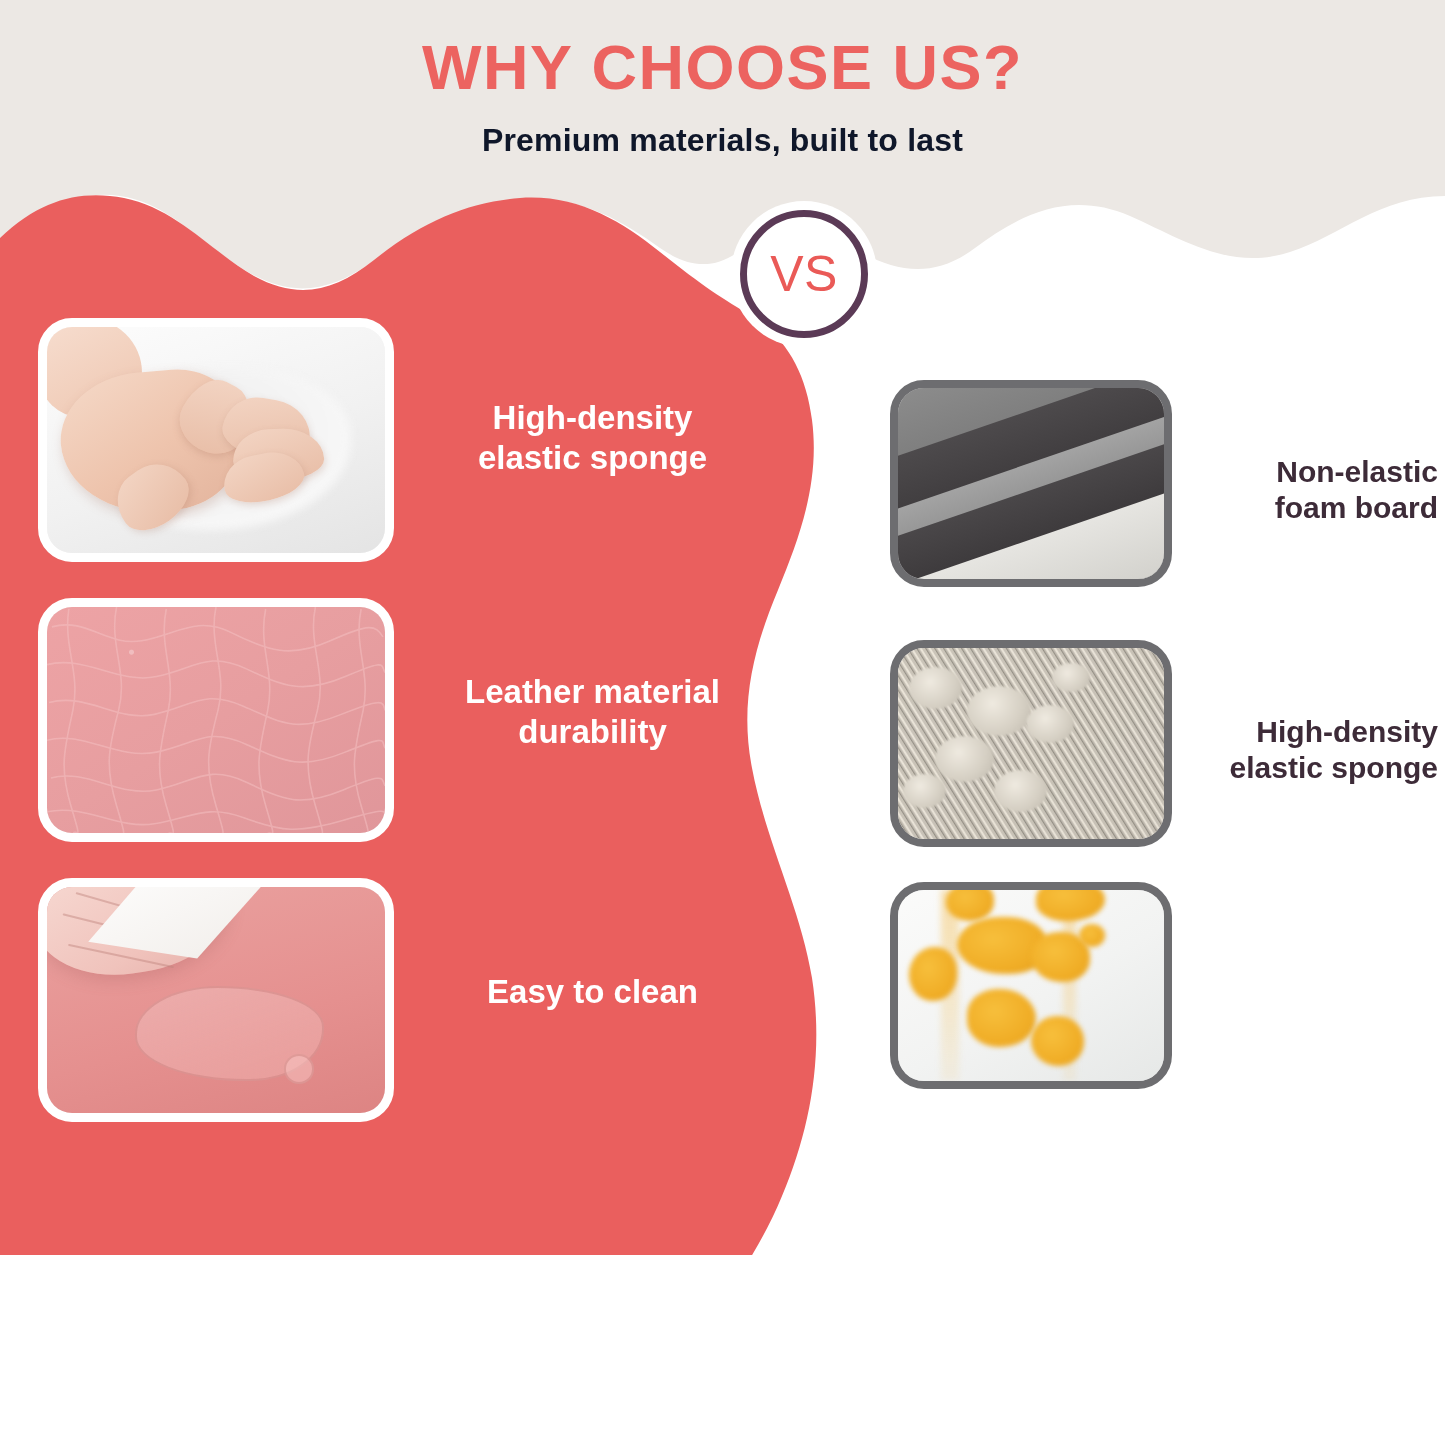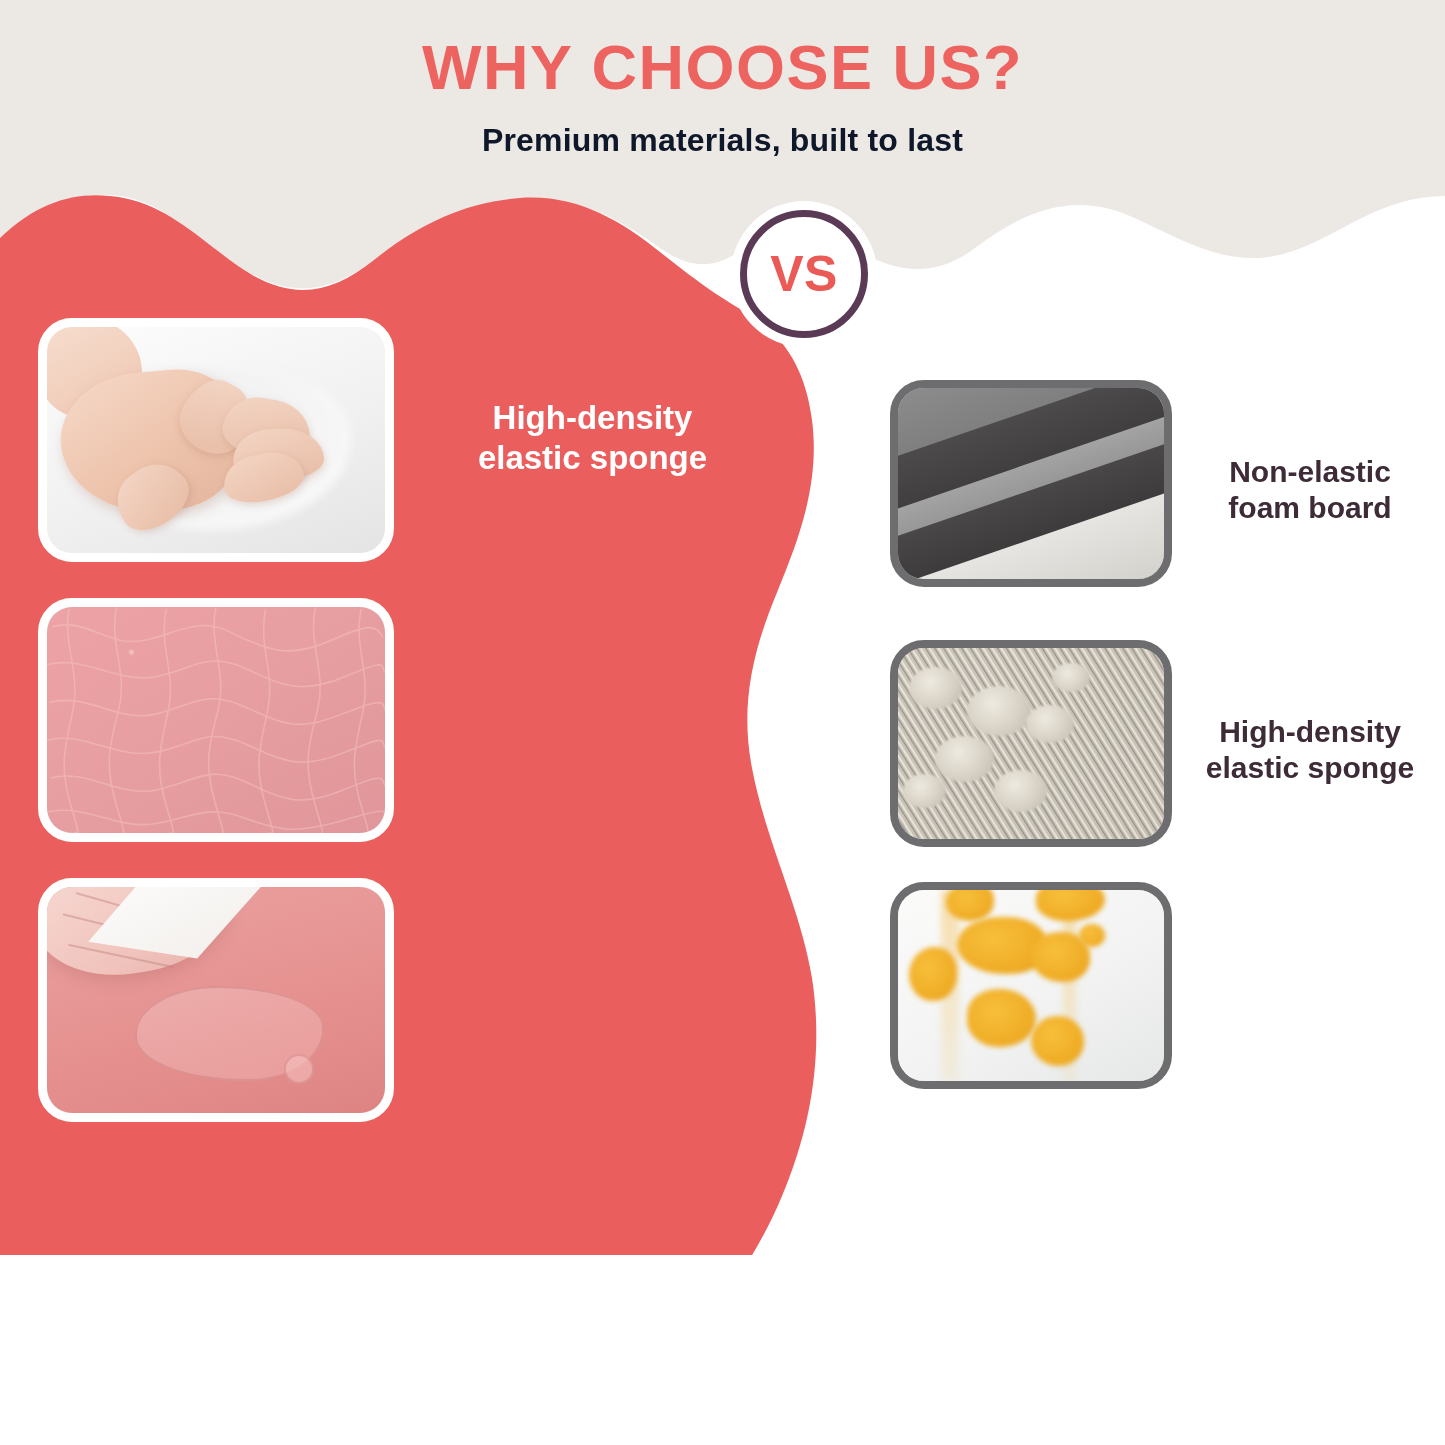--- a/index.html
+++ b/index.html
@@ -73,21 +73,21 @@
     background: #ffffff;
     border: 7px solid #5b3a56;
     z-index: 30;
     display: flex;
     align-items: center;
     justify-content: center;
     box-shadow: 0 0 0 9px #ffffff;
   }
   .vs-badge span {
     font-size: 50px;
-    font-weight: bold;
+    font-weight: normal;
     color: #ea5a57;
     letter-spacing: 0.5px;
   }
 
   
   .rows {
     position: absolute;
     left: 0; top: 16px;
     width: 1445px;
     height: 1445px;
@@ -150,21 +150,21 @@
   .row-4 .con-thumb { top: -22px; }
 
   .con-label {
     position: absolute;
     left: 1182px;
     width: 256px;
     color: #3d2b38;
     font-size: 30px;
     font-weight: bold;
     line-height: 1.2;
-    text-align: center;
+    text-align: right;
   }
   .row-1 .con-label { top: 142px; }
   .row-2 .con-label { top: 122px; }
   .row-3 .con-label { top: 94px; }
   .row-4 .con-label { top: 60px; }
 
   .thumb-art { position: absolute; inset: 0; }
 
   
   .art-foam { background: linear-gradient(160deg,#fdfdfd 0%,#f1f1f1 55%,#e4e4e4 100%); }
@@ -438,20 +438,21 @@
               <path d="M70,0 C62,38 82,66 72,104 S58,160 70,200 S76,224 72,230"></path>
               <path d="M120,2 C112,40 130,66 122,104 S108,160 120,200 S126,224 122,228"></path>
               <path d="M170,0 C162,38 182,66 172,104 S158,160 170,200 S176,224 172,230"></path>
               <path d="M220,2 C212,40 230,66 222,104 S208,160 220,200 S226,224 222,228"></path>
               <path d="M270,0 C262,38 282,66 272,104 S258,160 270,200 S276,224 272,230"></path>
               <path d="M316,2 C308,40 326,66 318,104 S304,160 316,200 S322,224 318,228"></path>
             </g>
           </svg>
         </div>
       </div>
+      <div class="pro-label">Leather material<br>durability</div>
 
       <div class="con-thumb">
         <div class="thumb-art art-fabric">
           <svg class="fabric-weave" viewBox="0 0 280 205" preserveAspectRatio="none">
             <defs>
               <pattern id="twill" width="8" height="8" patternUnits="userSpaceOnUse" patternTransform="rotate(-32)">
                 <rect width="8" height="8" fill="#c9c3b8"></rect>
                 <path d="M0,0 L0,8" stroke="#8d887e" stroke-width="2.6"></path>
                 <path d="M4,0 L4,8" stroke="#efe9dd" stroke-width="2.2"></path>
               </pattern>
@@ -475,20 +476,21 @@
         <div class="thumb-art art-wipe">
           <div class="wipe-hand"></div>
           <div class="wipe-fingerline" style="left:4%;top:18%;width:36%;transform:rotate(14deg);"></div>
           <div class="wipe-fingerline" style="left:6%;top:30%;width:32%;transform:rotate(12deg);"></div>
           <div class="wipe-fingerline" style="left:8%;top:8%;width:28%;transform:rotate(16deg);"></div>
           <div class="wipe-cloth"></div>
           <div class="wipe-puddle"></div>
           <div class="wipe-drop"></div>
         </div>
       </div>
+      <div class="pro-label">Easy to clean</div>
 
       <div class="con-thumb">
         <div class="thumb-art art-stain">
           <div class="stain-streak" style="left:16%;top:0;width:7%;height:100%;"></div>
           <div class="stain-streak" style="left:62%;top:0;width:5%;height:100%;"></div>
           <div class="stain-blob" style="left:18%;top:-4%;width:18%;height:20%;border-radius:55% 45% 50% 50%;"></div>
           <div class="stain-blob" style="left:52%;top:-6%;width:26%;height:22%;border-radius:48% 52% 55% 45%;"></div>
           <div class="stain-blob" style="left:22%;top:14%;width:34%;height:30%;border-radius:52% 48% 44% 56%;"></div>
           <div class="stain-blob" style="left:50%;top:22%;width:22%;height:26%;border-radius:50% 50% 46% 54%;"></div>
           <div class="stain-blob" style="left:4%;top:30%;width:18%;height:28%;border-radius:54% 46% 50% 50%;"></div>

